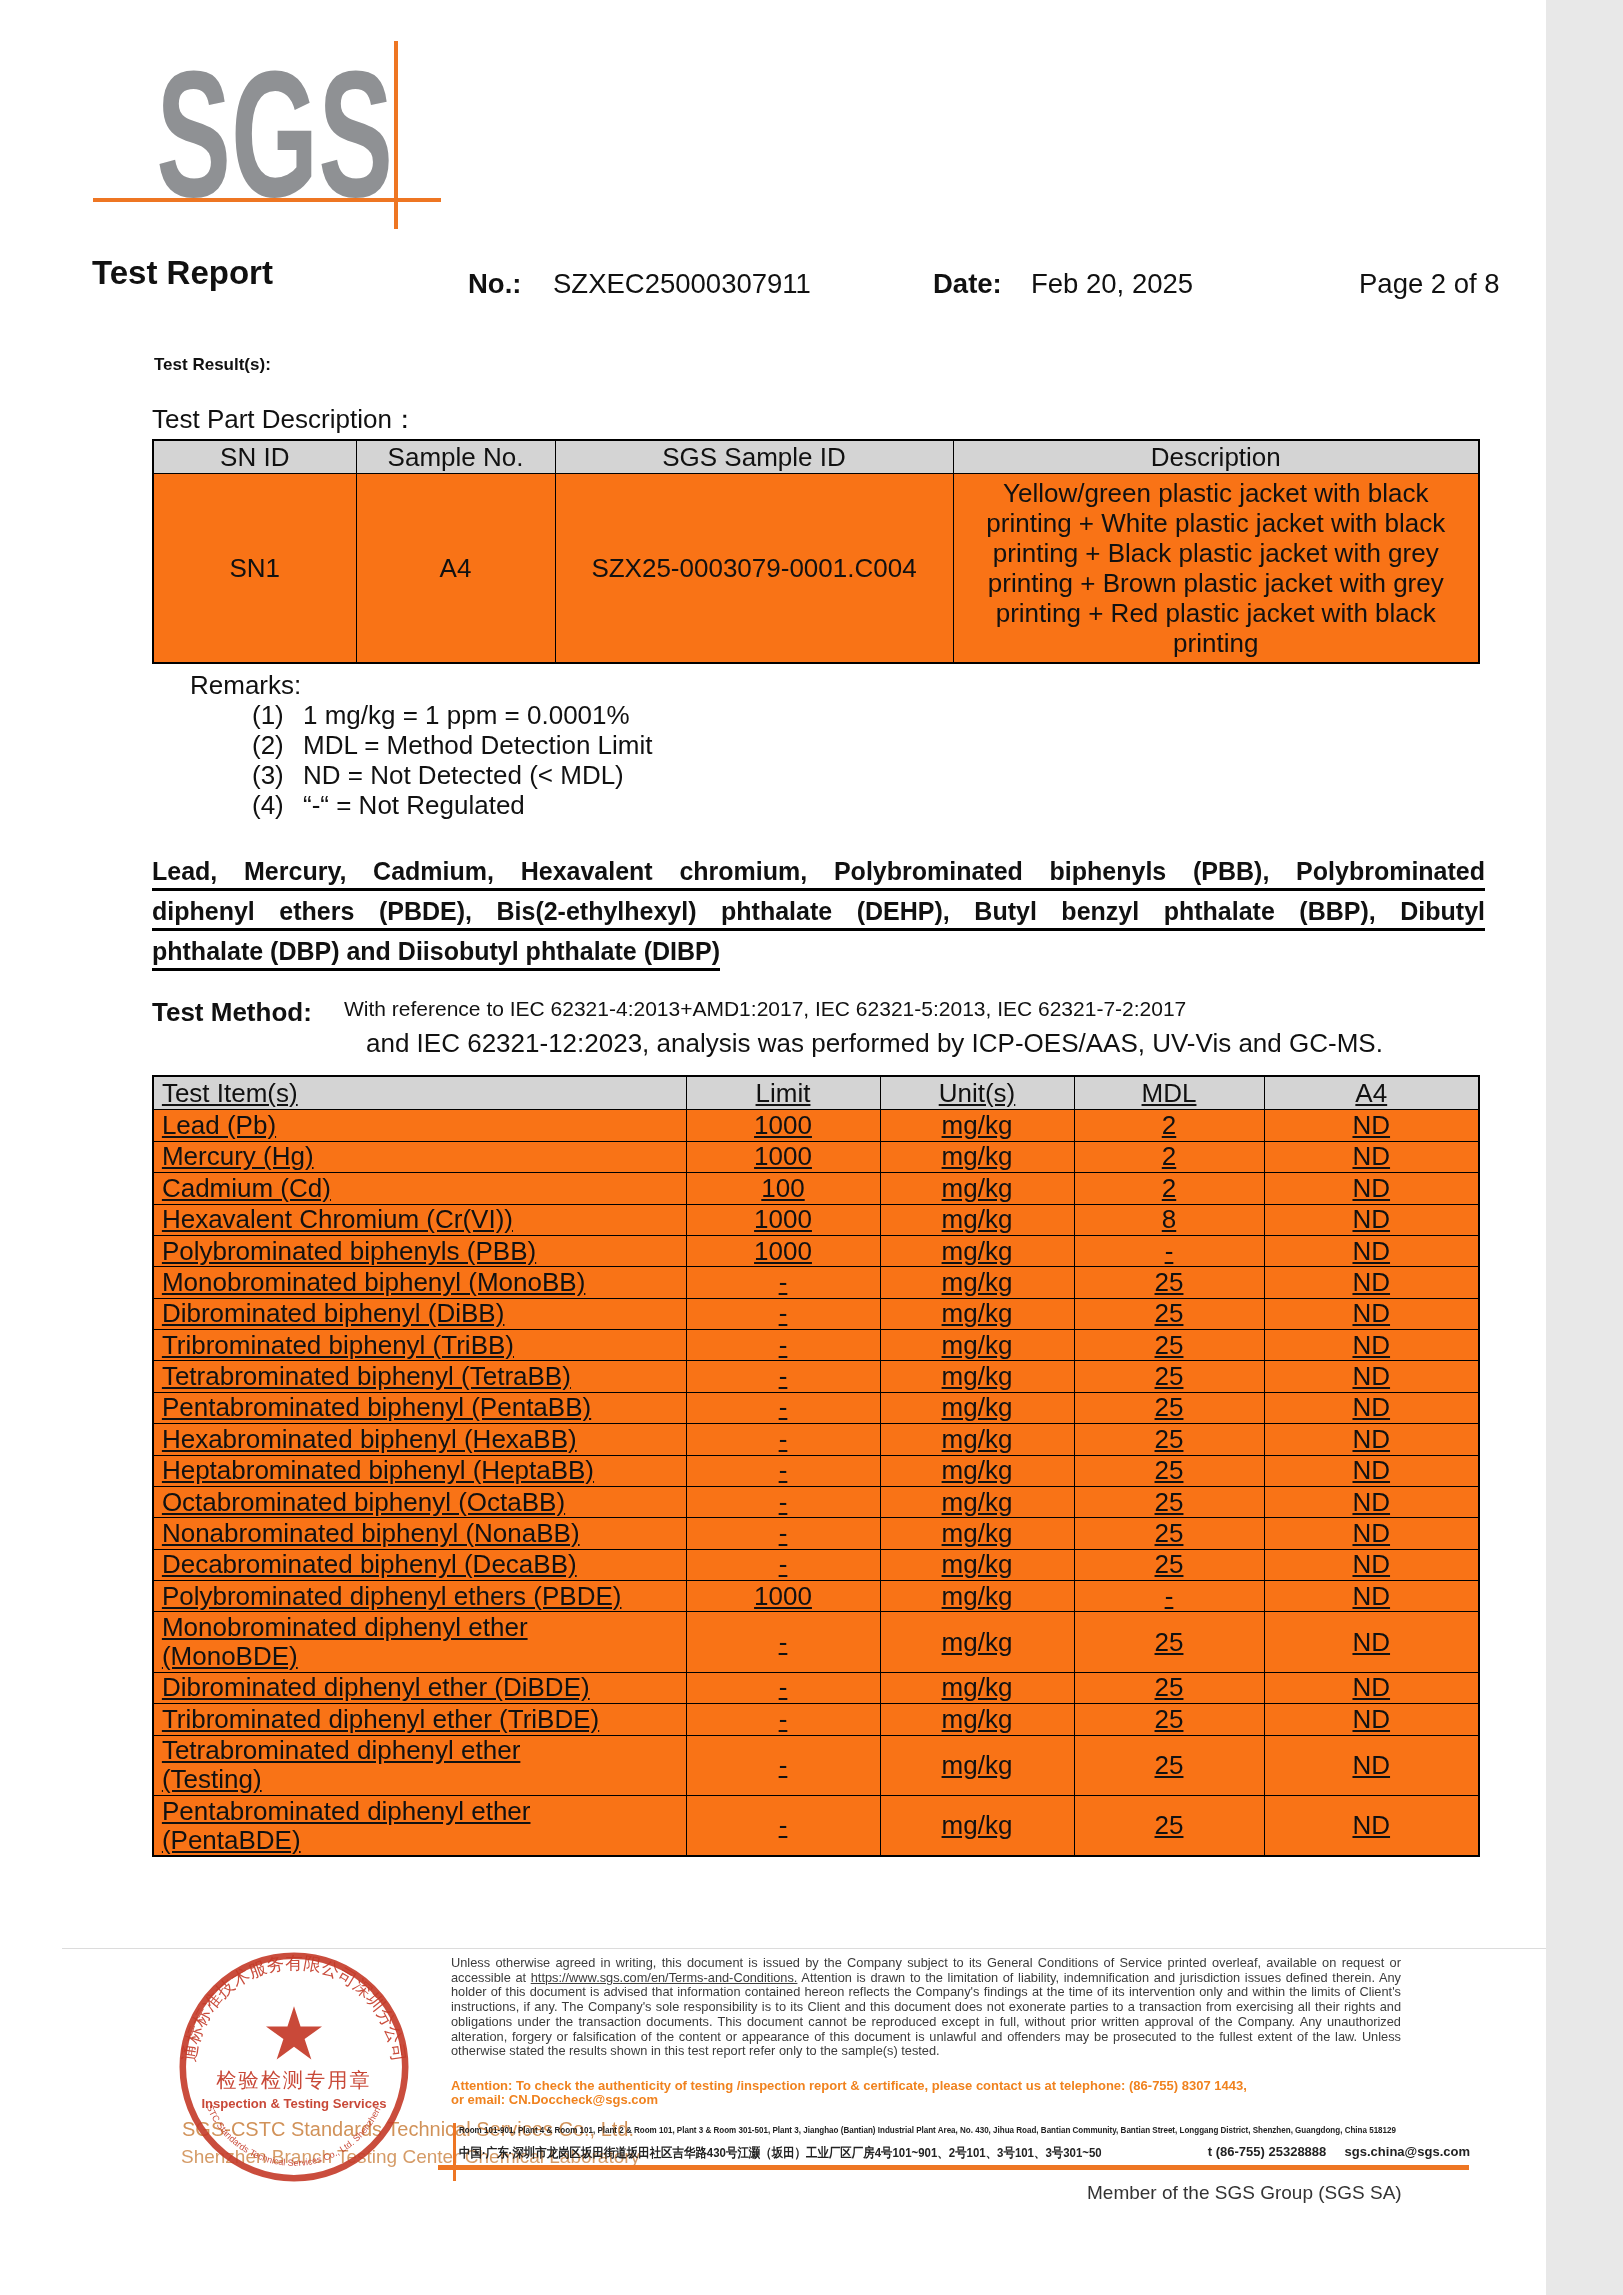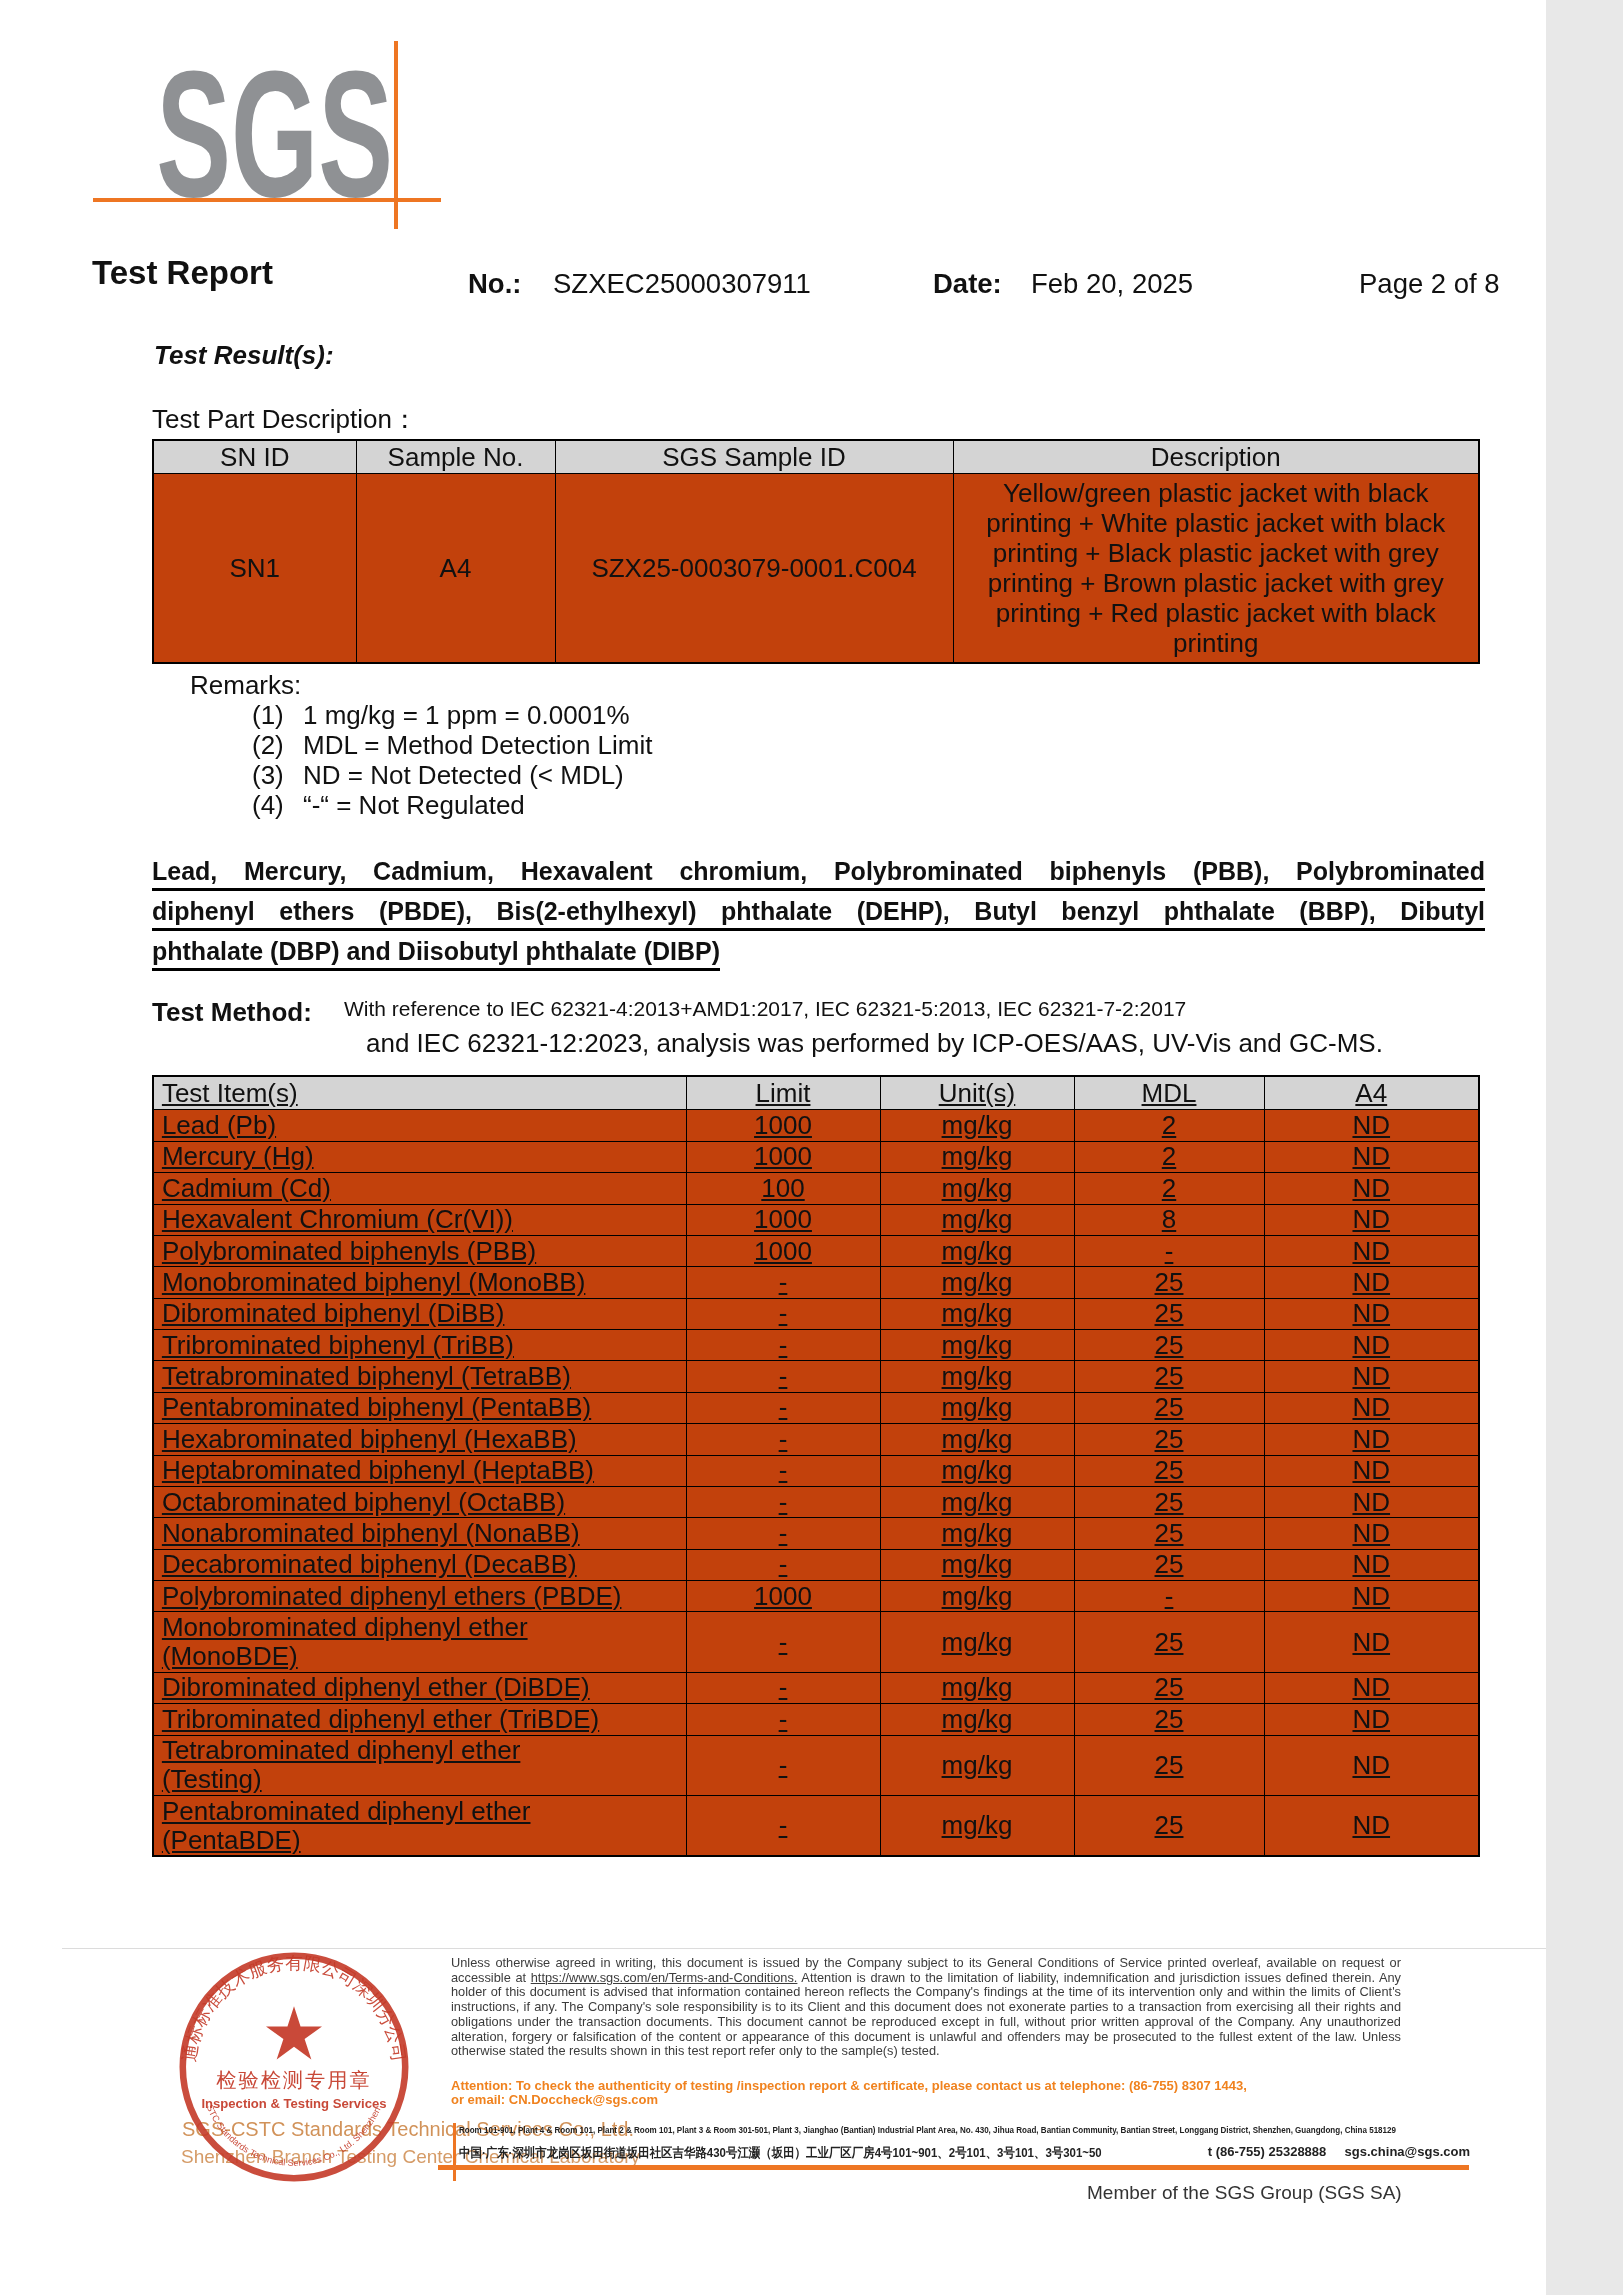--- a/index.html
+++ b/index.html
@@ -22,27 +22,27 @@
   .title{left:92px;top:254px;font-size:33px;font-weight:bold;}
   .h-meta{font-size:27.5px;top:260px;white-space:nowrap;margin-top:8px;}
   .h-b{font-weight:bold;}
   .no-label{left:468px;}
   .no-value{left:553px;}
   .date-label{left:933px;}
   .date-value{left:1031px;}
   .page-num{left:1359px;}
 
   
-  .sec-results{left:154px;top:340px;font-size:26px;font-weight:bold;font-style:italic;}
+  .sec-results{left:154px;top:355px;font-size:17px;font-weight:bold;}
   .part-label{left:152px;top:402px;font-size:26px;border-bottom:2.6px solid #000;padding-bottom:2.6px;}
   .remarks-label{left:152px;top:670px;font-size:26px;margin-left:38px;}
 
   
   table{border-collapse:collapse;table-layout:fixed;}
-  .doc-table{position:absolute;left:152px;width:1328px;border:2px solid #000;background:#c2410c;}
+  .doc-table{position:absolute;left:152px;width:1328px;border:2px solid #000;background:#f97316;}
   .doc-table th,.doc-table td{border:1.6px solid #000;font-size:26px;font-weight:normal;color:#111;}
   .doc-table th{background:#d4d4d4;height:29px;text-align:center;padding:0.7px 3.9px;}
   #part-table{top:439px;}
   #part-table td{text-align:center;vertical-align:middle;padding:3.9px 6.5px;line-height:30px;}
   #results-table{top:1075px;text-decoration:underline;}
   #results-table td{height:29px;padding:0.7px 3.9px;text-align:center;line-height:29px;}
   #results-table td.c-item{text-align:left;padding-left:7.9px;}
   #results-table th.h-item{text-align:left;padding-left:7.9px;}
   .l1{white-space:nowrap;line-height:29px;}
 

